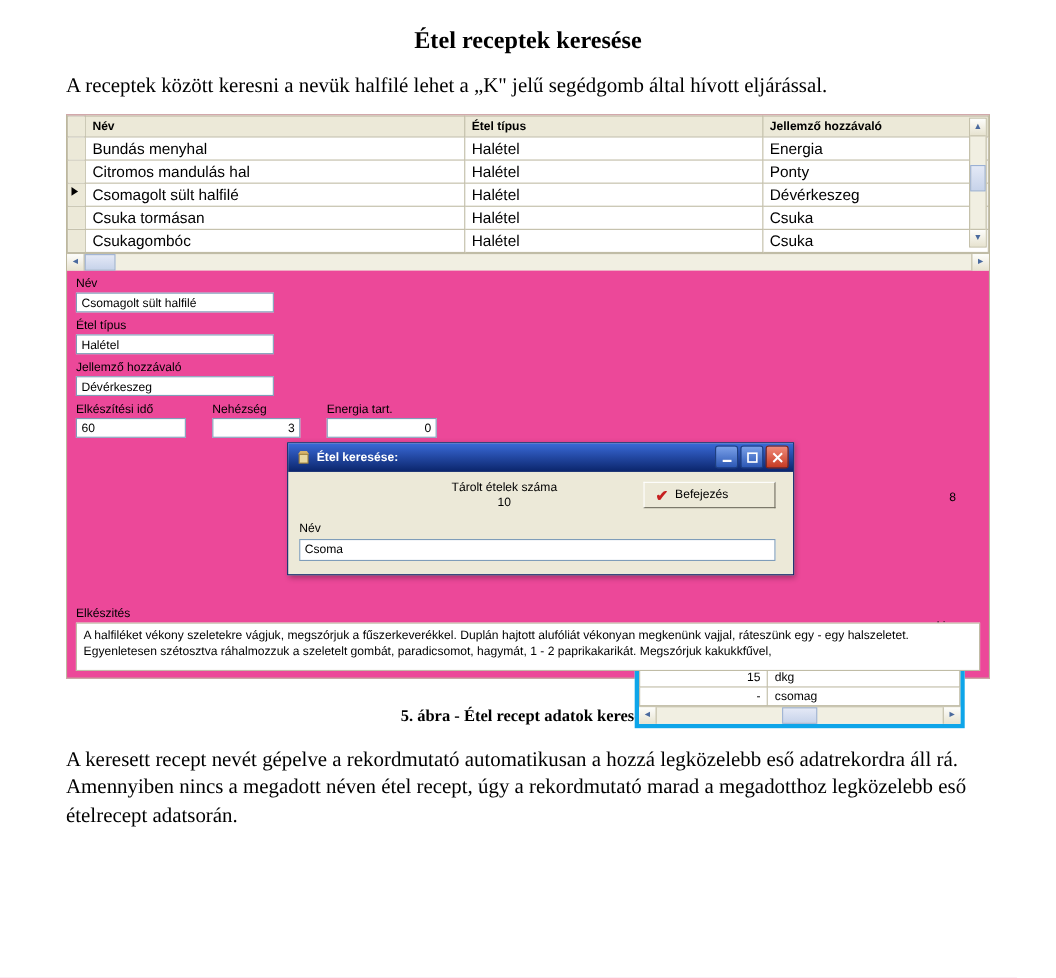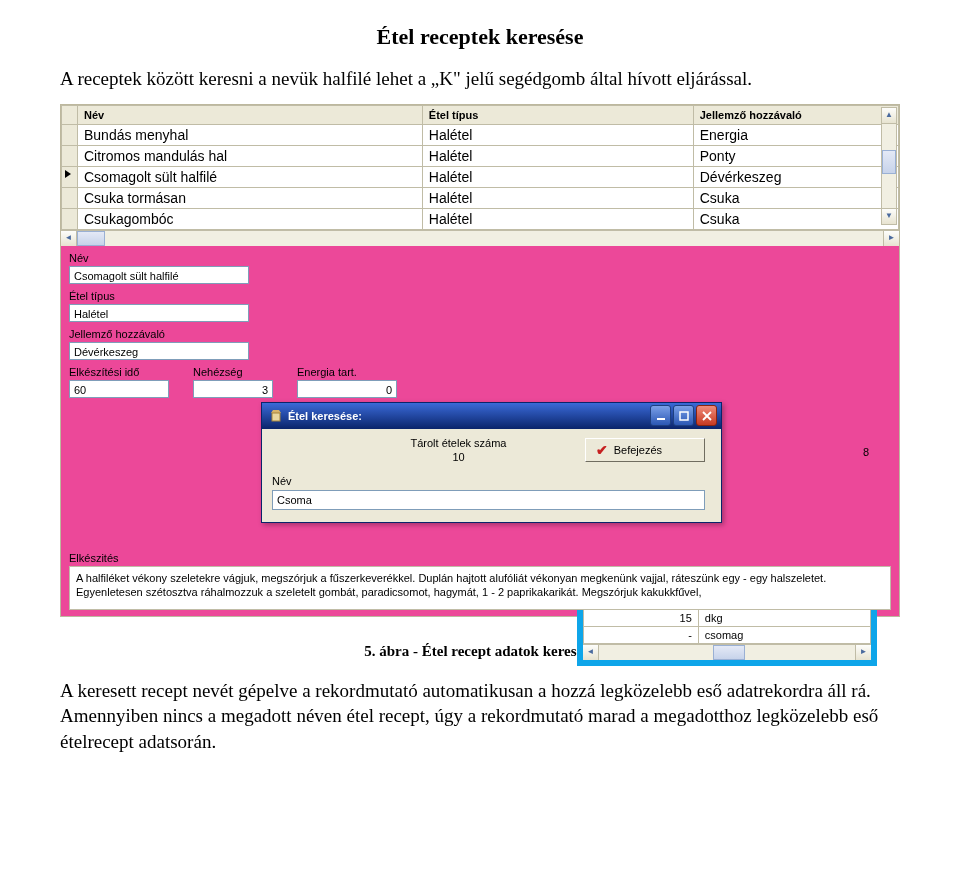--- a/index.html
+++ b/index.html
@@ -212,21 +212,21 @@
     height:20px;
   }
 
   
   .side-list {
     position: absolute;
     right: 22px;
     top: 340px;
     width: 300px;
     background: #fff;
-    border: 6px solid #0ea5e9;
+    border: 4px solid #0ea5e9;
     font-size: 11px;
   }
   .side-list table { width:100%; border-collapse:collapse;}
   .side-list td { border:1px solid #c0bca6; padding:2px 6px;}
   .side-list-label {
     position:absolute; right: 34px; top: 318px; font-size:11px;
   }
 
   .side-8 { position:absolute; right: 30px; top: 200px; font-size:11px;}
 

